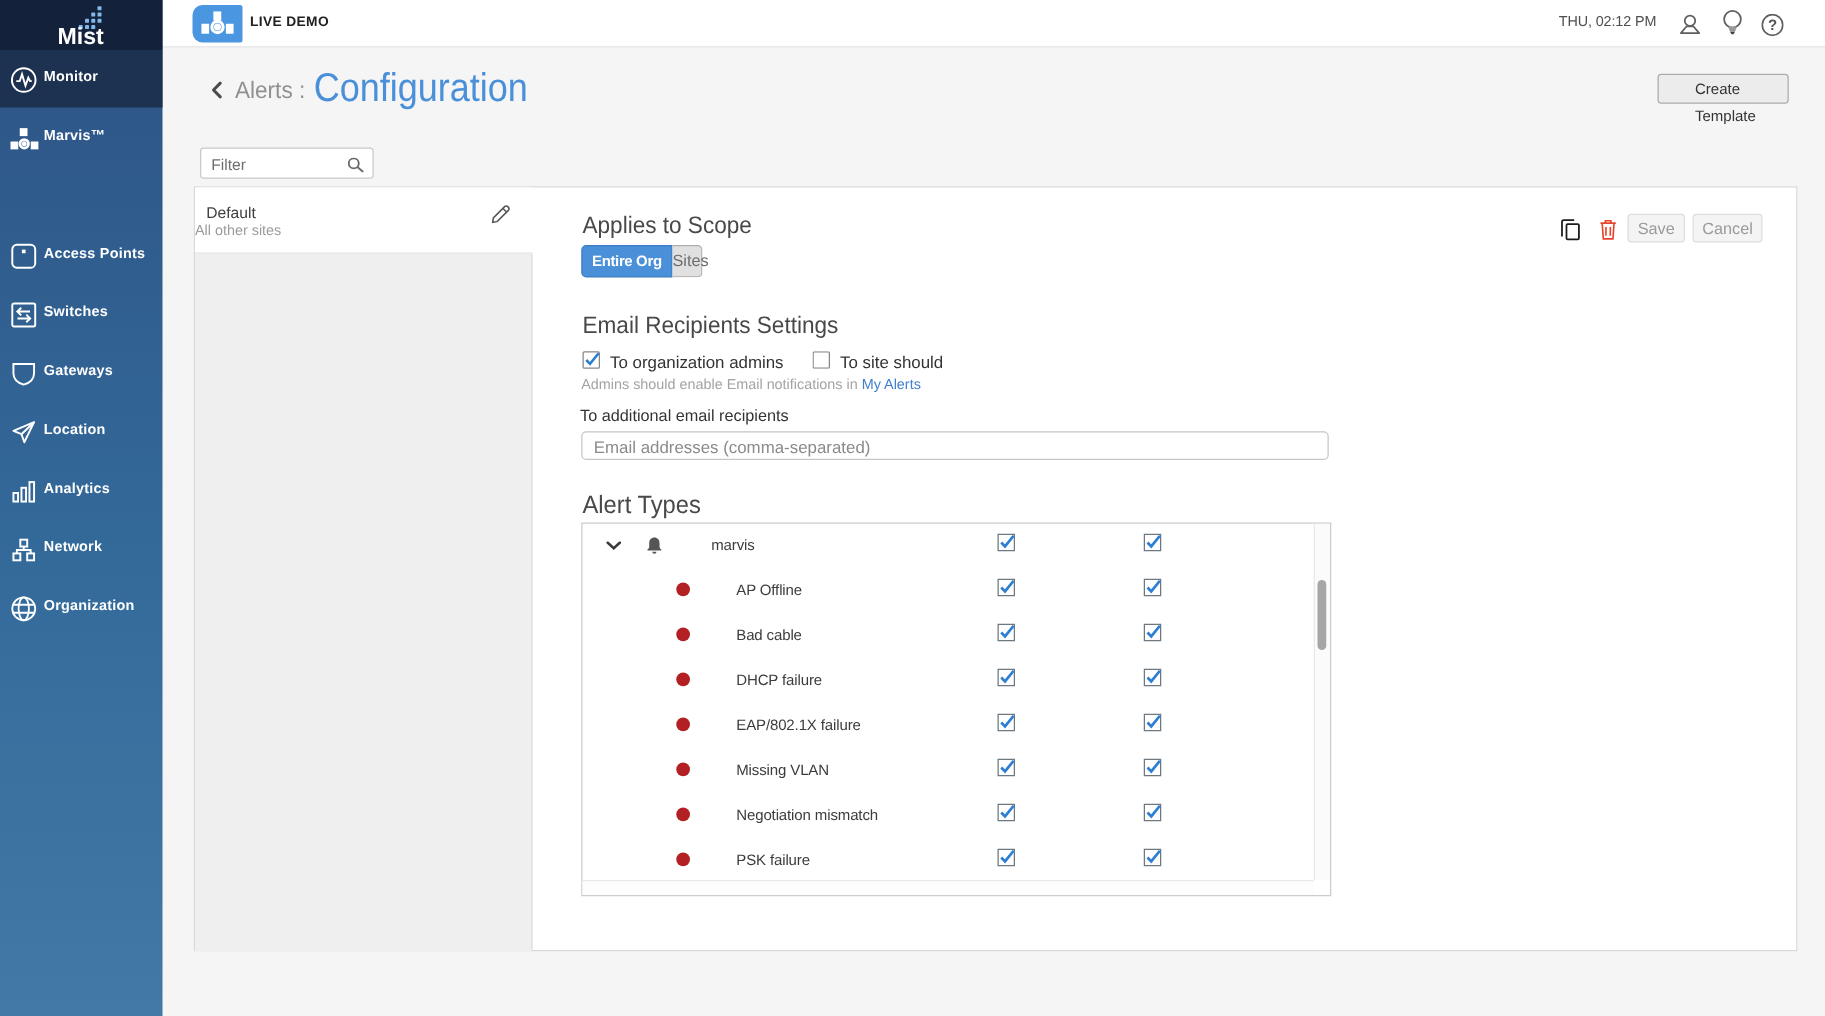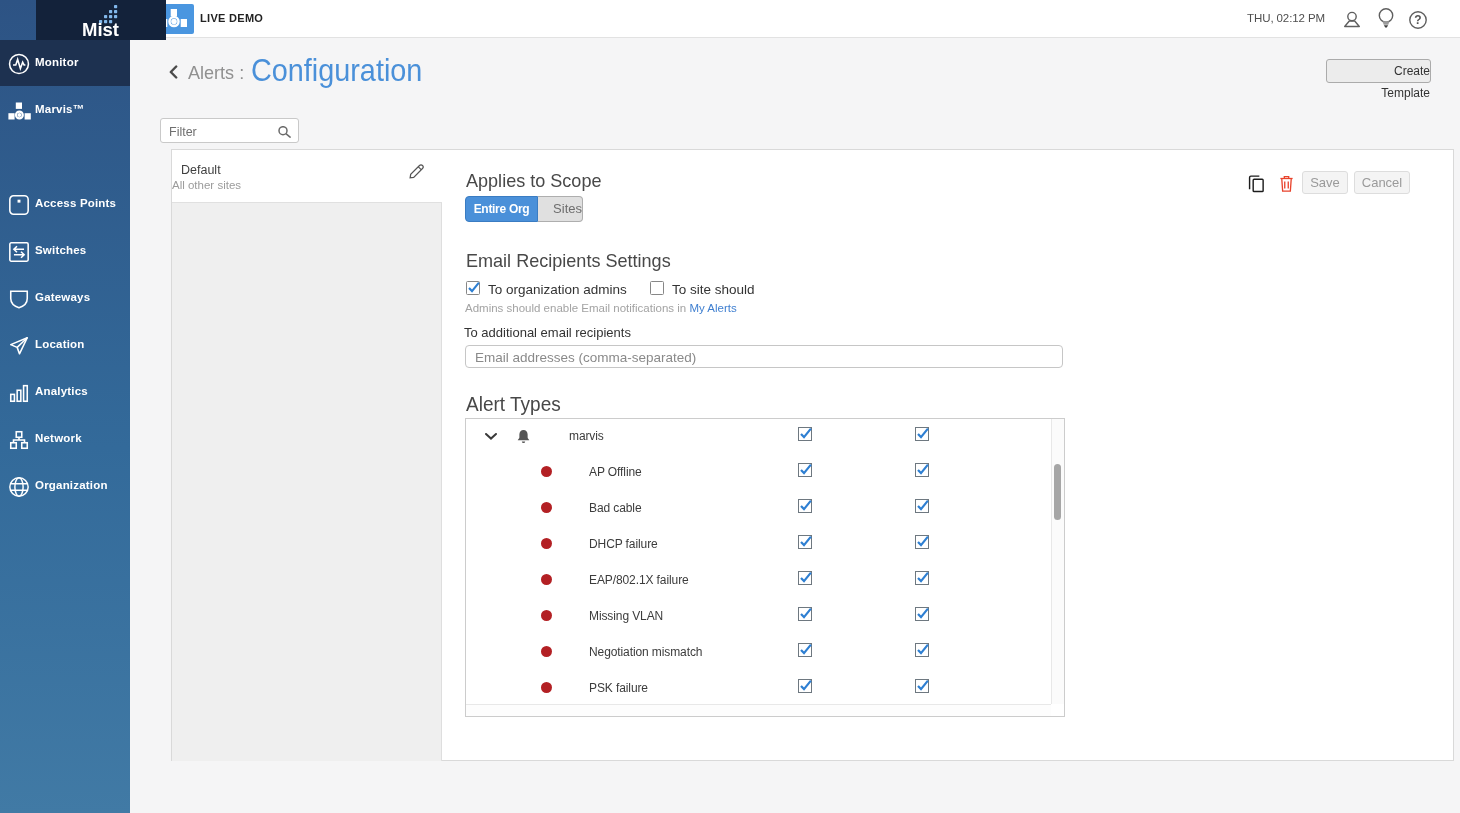--- a/index.html
+++ b/index.html
@@ -2,50 +2,50 @@
 <html><head>
 <meta charset="utf-8">
 <style>
   * { margin:0; padding:0; box-sizing:border-box; }
   html,body { width:1460px; height:813px; font-family:"Liberation Sans",sans-serif; background:#f5f5f6; overflow:hidden; }
   .abs { position:absolute; }
 
   
   #sidebar { position:absolute; left:0; top:0; width:130px; height:813px;
     background:linear-gradient(180deg,#2d5384 0%,#336a9a 55%,#417aa5 100%); }
-  #logo { position:absolute; left:0; top:0; width:130px; height:40px; background:#13223a;margin-left:36px; }
+  #logo { position:absolute; left:0; top:0; width:130px; height:40px; background:#13223a; }
   #monitor-row { position:absolute; left:0; top:40px; width:130px; height:46px; background:#1d3150; }
   .navitem { position:absolute; left:0; width:130px; height:47px; }
   .navitem .ic { position:absolute; left:7.8px; top:12.6px; }
   .navitem .lbl { position:absolute; left:35px; top:17px; font-size:11.5px; font-weight:700; color:#fff; letter-spacing:.2px; line-height:1; }
 
   
   #topbar { position:absolute; left:130px; top:0; width:1330px; height:38px; background:#fff; border-bottom:1px solid #e2e2e2; }
   #orgbox { position:absolute; left:24px; top:4px; width:40px; height:30px; background:#4a96e0; border-radius:8px 2px 2px 8px; }
   #livedemo { position:absolute; left:70px; top:13px; font-size:11px; font-weight:700; color:#222; letter-spacing:.3px; line-height:1; }
   #timetxt { position:absolute; right:135px; top:13px; font-size:11.5px; color:#4f4f4f; letter-spacing:-0.1px; line-height:1; }
-  #createbtn { position:absolute; left:1326px; top:59px; width:105px; height:24px; background:#ececec; border:1px solid #ababab; border-radius:3px; font-size:12px; color:#333; text-align:right; line-height:22px;padding-left:29px; }
+  #createbtn { position:absolute; left:1326px; top:59px; width:105px; height:24px; background:#ececec; border:1px solid #ababab; border-radius:3px; font-size:12px; color:#333; text-align:left; line-height:22px;padding-left:29px; }
 
   
   #filter { position:absolute; left:160px; top:118px; width:139px; height:25px; background:#fff; border:1px solid #c9c9c9; border-radius:3px; }
   #filter span { position:absolute; left:8px; top:6.5px; font-size:12.5px; color:#6f6f6f; line-height:1; }
 
   
-  #panel { position:absolute; left:155px; top:149px; width:1283px; height:612px; background:#fff; border:1px solid #d9d9d9;margin-left:16px; }
+  #panel { position:absolute; left:155px; top:149px; width:1283px; height:612px; background:#fff; border:1px solid #d9d9d9; }
   #defrow { position:absolute; left:0; top:0; width:270px; height:53px; background:#fff; border-bottom:1px solid #e0e0e0; }
   #defrow .t1 { position:absolute; left:9px; top:14px; font-size:12.5px; color:#3f3f3f; line-height:1; }
   #defrow .t2 { position:absolute; left:0; top:30px; font-size:11.5px; color:#9b9b9b; line-height:1;text-align:right; }
   #grayarea { position:absolute; left:0; top:53px; width:270px; height:558px; background:#efefef; border-right:1px solid #dedede; }
 
   .h1 { font-size:19px; color:#484848; line-height:1; transform:scaleX(0.95); transform-origin:0 0; }
   .h2 { font-size:19px; color:#484848; line-height:1; transform:scaleX(0.95); transform-origin:0 0; }
 
   #scopetoggle { position:absolute; left:465px; top:196px; height:26px; }
   .tgl-on { position:absolute; left:0; top:0; width:73px; height:26px; background:#4a90d9; border:1px solid #3a7cc2; border-radius:4px 0 0 4px; color:#fff; font-size:12px; font-weight:700; letter-spacing:-0.3px; text-align:center; line-height:24px; }
-  .tgl-off { position:absolute; left:73px; top:0; width:45px; height:26px; background:#e0e0e0; border:1px solid #aeaeae; border-left:none; border-radius:0 4px 4px 0; color:#6e6e6e; font-size:13px; text-align:right; line-height:24px; }
+  .tgl-off { position:absolute; left:73px; top:0; width:24px; height:26px; background:#e0e0e0; border:1px solid #aeaeae; border-left:none; border-radius:0 4px 4px 0; color:#6e6e6e; font-size:13px; text-align:right; line-height:24px; }
 
   .cblabel { font-size:13.5px; color:#333; line-height:1; }
   #helper { position:absolute; left:465px; top:303px; font-size:11.5px; color:#a3a3a3; line-height:1; }
   #helper a { color:#3f7fd0; text-decoration:none; }
   #addlabel { position:absolute; left:464px; top:325.5px; font-size:13px; color:#333; line-height:1; }
   #emailinput { position:absolute; left:465px; top:345px; width:598px; height:23px; background:#fff; border:1px solid #c6c6c6; border-radius:4px; }
   #emailinput span { position:absolute; left:9px; top:5px; font-size:13.5px; color:#8a8a8a; line-height:1; }
 
   #alertbox { position:absolute; left:465px; top:418px; width:600px; height:299px; background:#fff; border:1px solid #cccccc; }
   .arow-label { position:absolute; font-size:12px; color:#3c3c3c; letter-spacing:-0.1px; line-height:1;padding-left:32px; }

